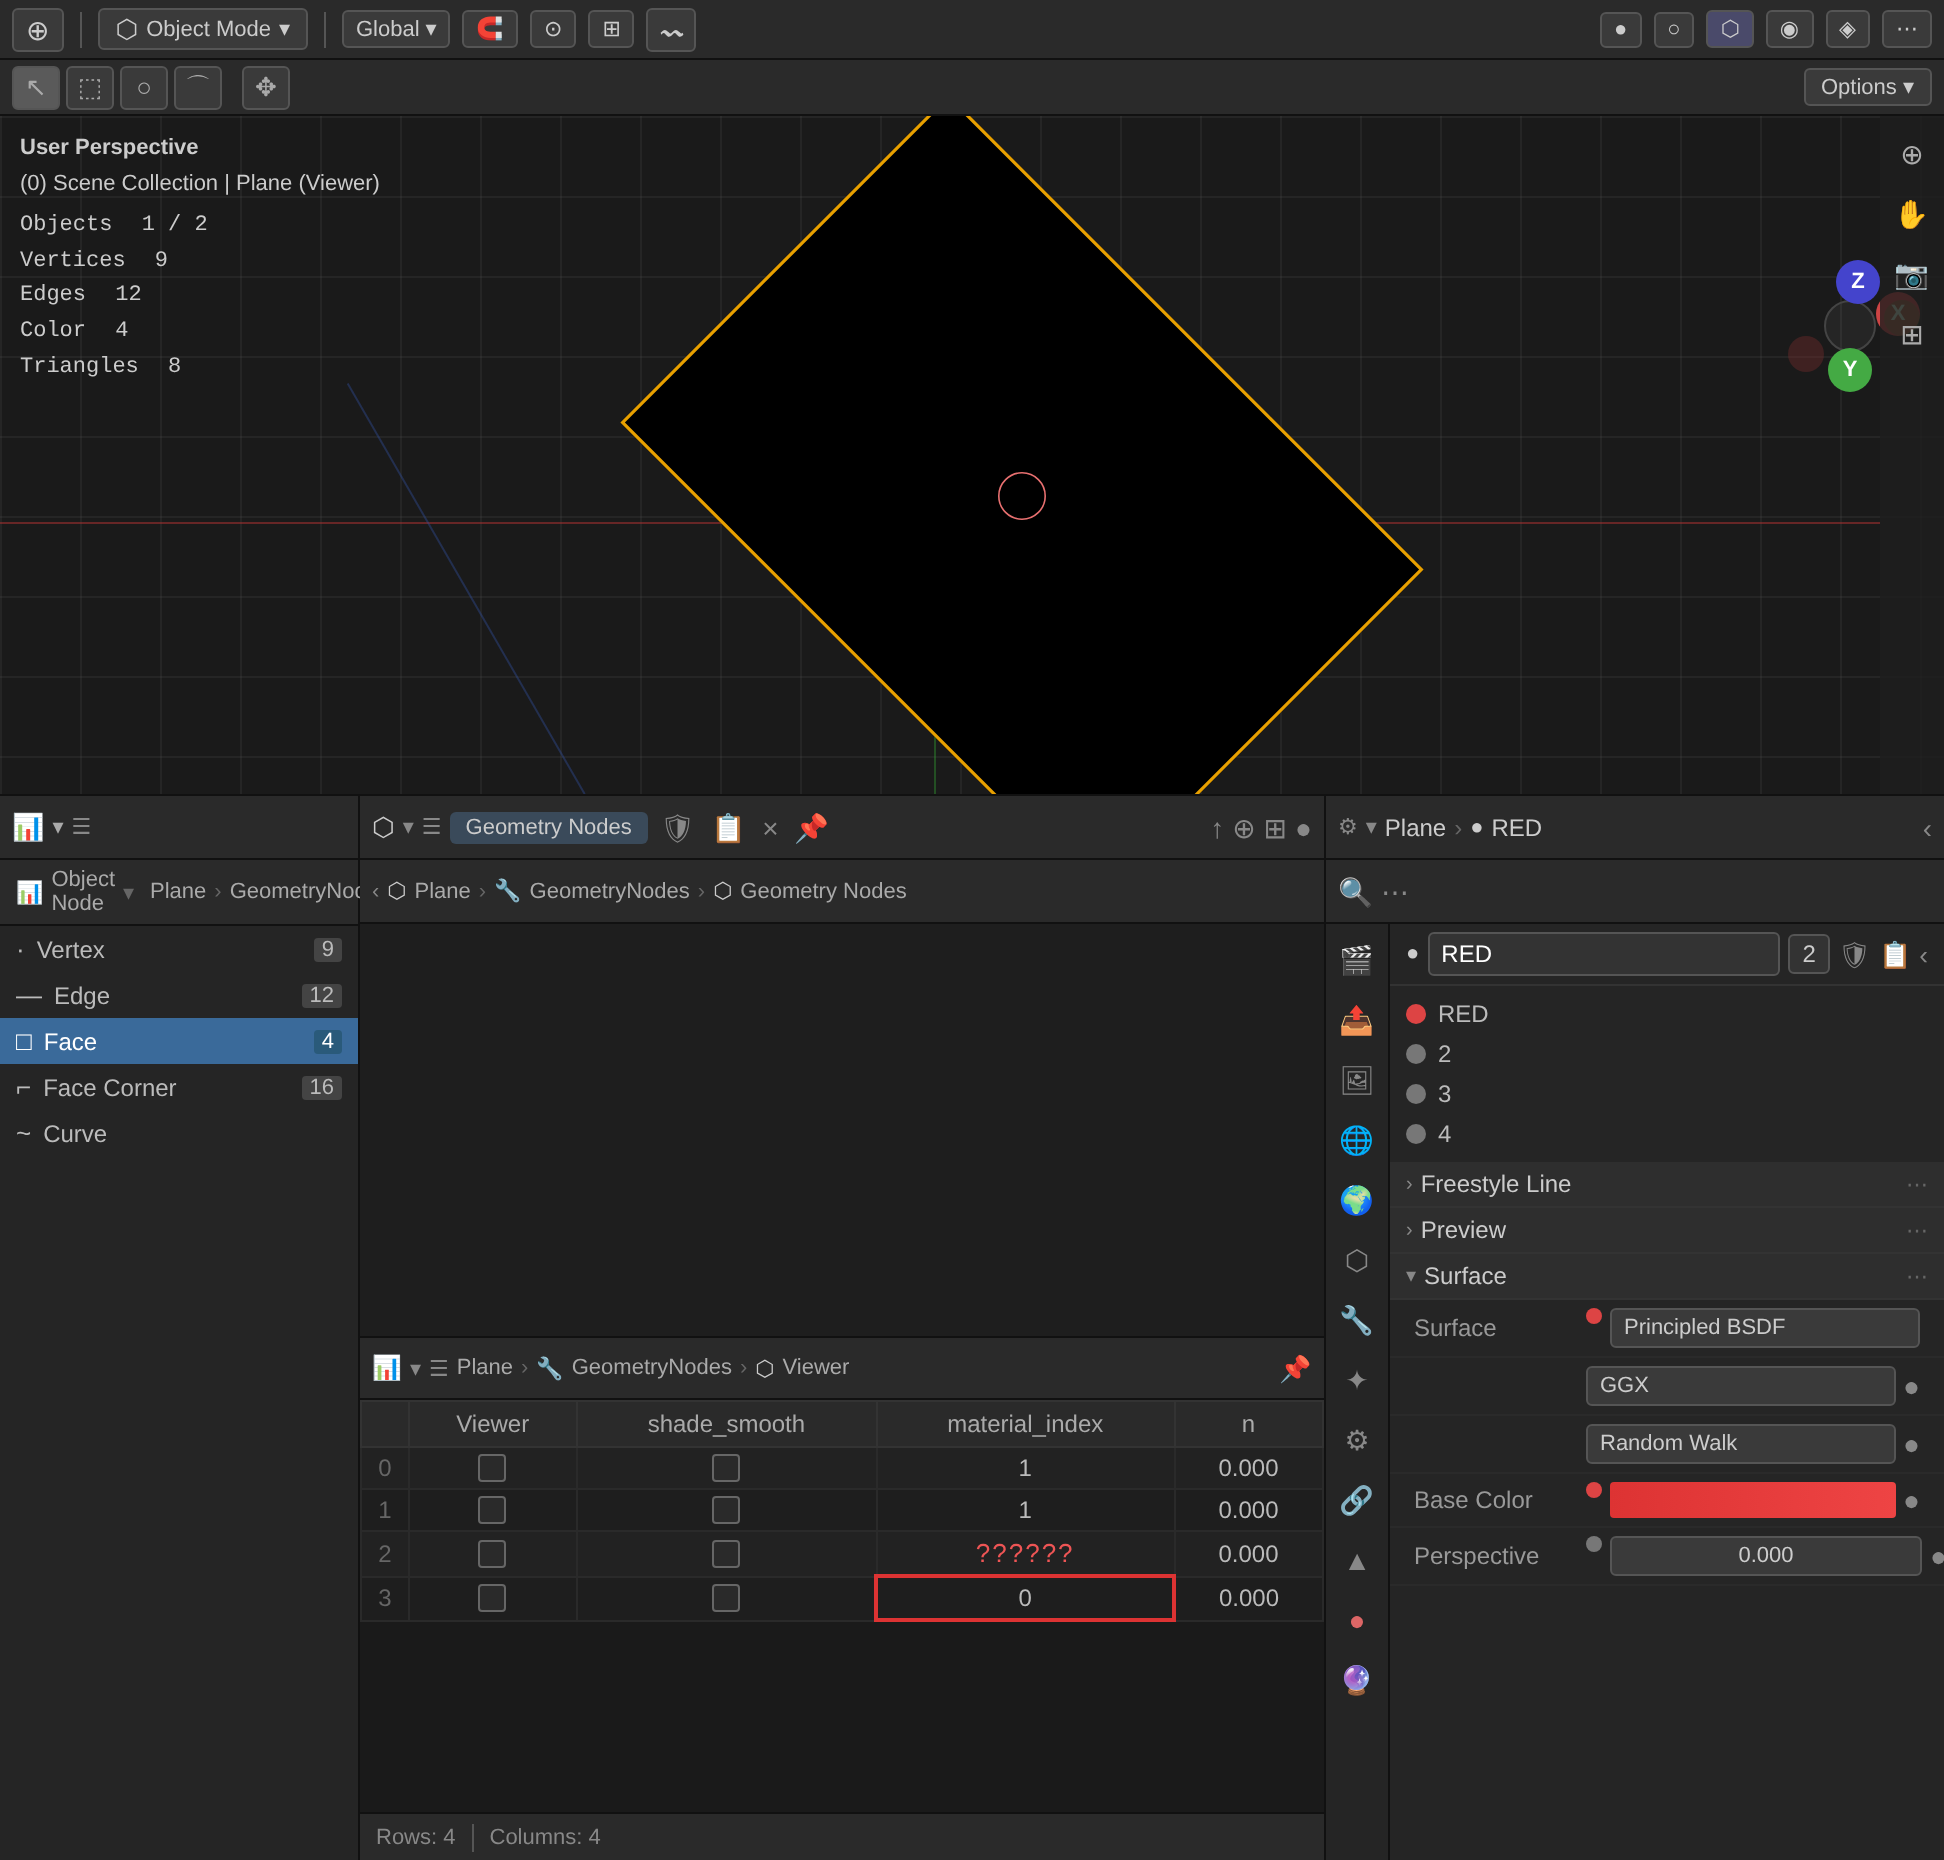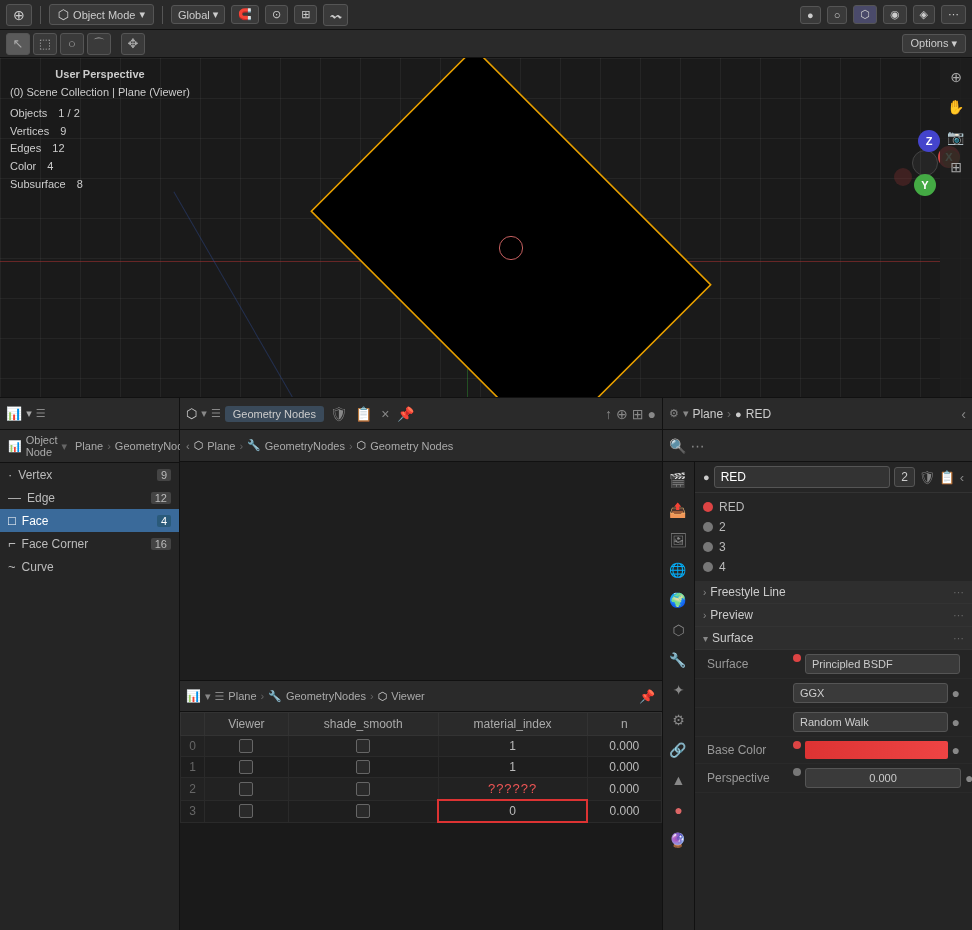--- a/index.html
+++ b/index.html
@@ -85,21 +85,21 @@
         linear-gradient(90deg, rgba(80,80,80,0.2) 1px, transparent 1px);
       background-size: 40px 40px;
     }
     .viewport-info {
       position: absolute;
       top: 8px; left: 10px;
       color: #ccc;
       font-size: 11px;
       line-height: 1.6;
     }
-    .viewport-info .title { font-weight: bold; text-align: center; }
+    .viewport-info .title { font-weight: bold; }
     
     .plane-container {
       position: absolute;
       top: 50px; left: 150px; right: 100px;
       display: flex; align-items: center; justify-content: center;
       height: 280px;
     }
     .plane-shape {
       width: 420px; height: 290px;
       background: #000;
@@ -487,39 +487,39 @@
     <div style="position:absolute;top:60%;left:0;right:32px;height:1px;background:rgba(180,50,50,0.5);"></div>
 
     <div style="position:absolute;top:0;bottom:0;left:48%;width:1px;background:rgba(50,160,50,0.4);"></div>
 
     <div style="position:absolute;top:30%;bottom:0;left:30%;width:1px;background:rgba(50,80,160,0.4);transform:rotate(-30deg);transform-origin:bottom;"></div>
   </div>
 
   <div class="viewport-info">
     <div class="title">User Perspective</div>
     <div>(0) Scene Collection | Plane (Viewer)</div>
-    <div style="margin-top:4px;">
+    <div style="margin-top:4px;font-family:Liberation Mono, monospace;">
       <div>
         <span>Objects</span>
         <span style="margin-left:8px;">1 / 2</span>
       </div>
       <div>
         <span>Vertices</span>
         <span style="margin-left:8px;">9</span>
       </div>
       <div>
         <span>Edges</span>
         <span style="margin-left:8px;">12</span>
       </div>
       <div>
         <span>Color</span>
         <span style="margin-left:8px;">4</span>
       </div>
       <div>
-        <span>Subsurface</span>
+        <span>Triangles</span>
         <span style="margin-left:8px;">8</span>
       </div>
     </div>
   </div>
 
   <div class="plane-container">
     <div class="plane-shape">
       <div class="plane-center-circle"></div>
     </div>
   </div>
@@ -730,20 +730,25 @@
                 <div class="cb"></div>
               </div>
             </td>
             <td class="red-bordered">0</td>
             <td>0.000</td>
           </tr>
         </tbody>
       </table>
     </div>
 
+    <div class="spreadsheet-footer">
+      <span>Rows: 4</span>
+      <div class="spreadsheet-footer-sep"></div>
+      <span>Columns: 4</span>
+    </div>
   </div>
 
   <div class="properties-panel">
 
     <div class="props-header">
       <span style="font-size:11px;color:#888;">⚙</span>
       <span style="font-size:11px;color:#888;">▾</span>
       <div class="props-breadcrumb">
         <span>Plane</span>
         <span style="color:#666;">›</span>

